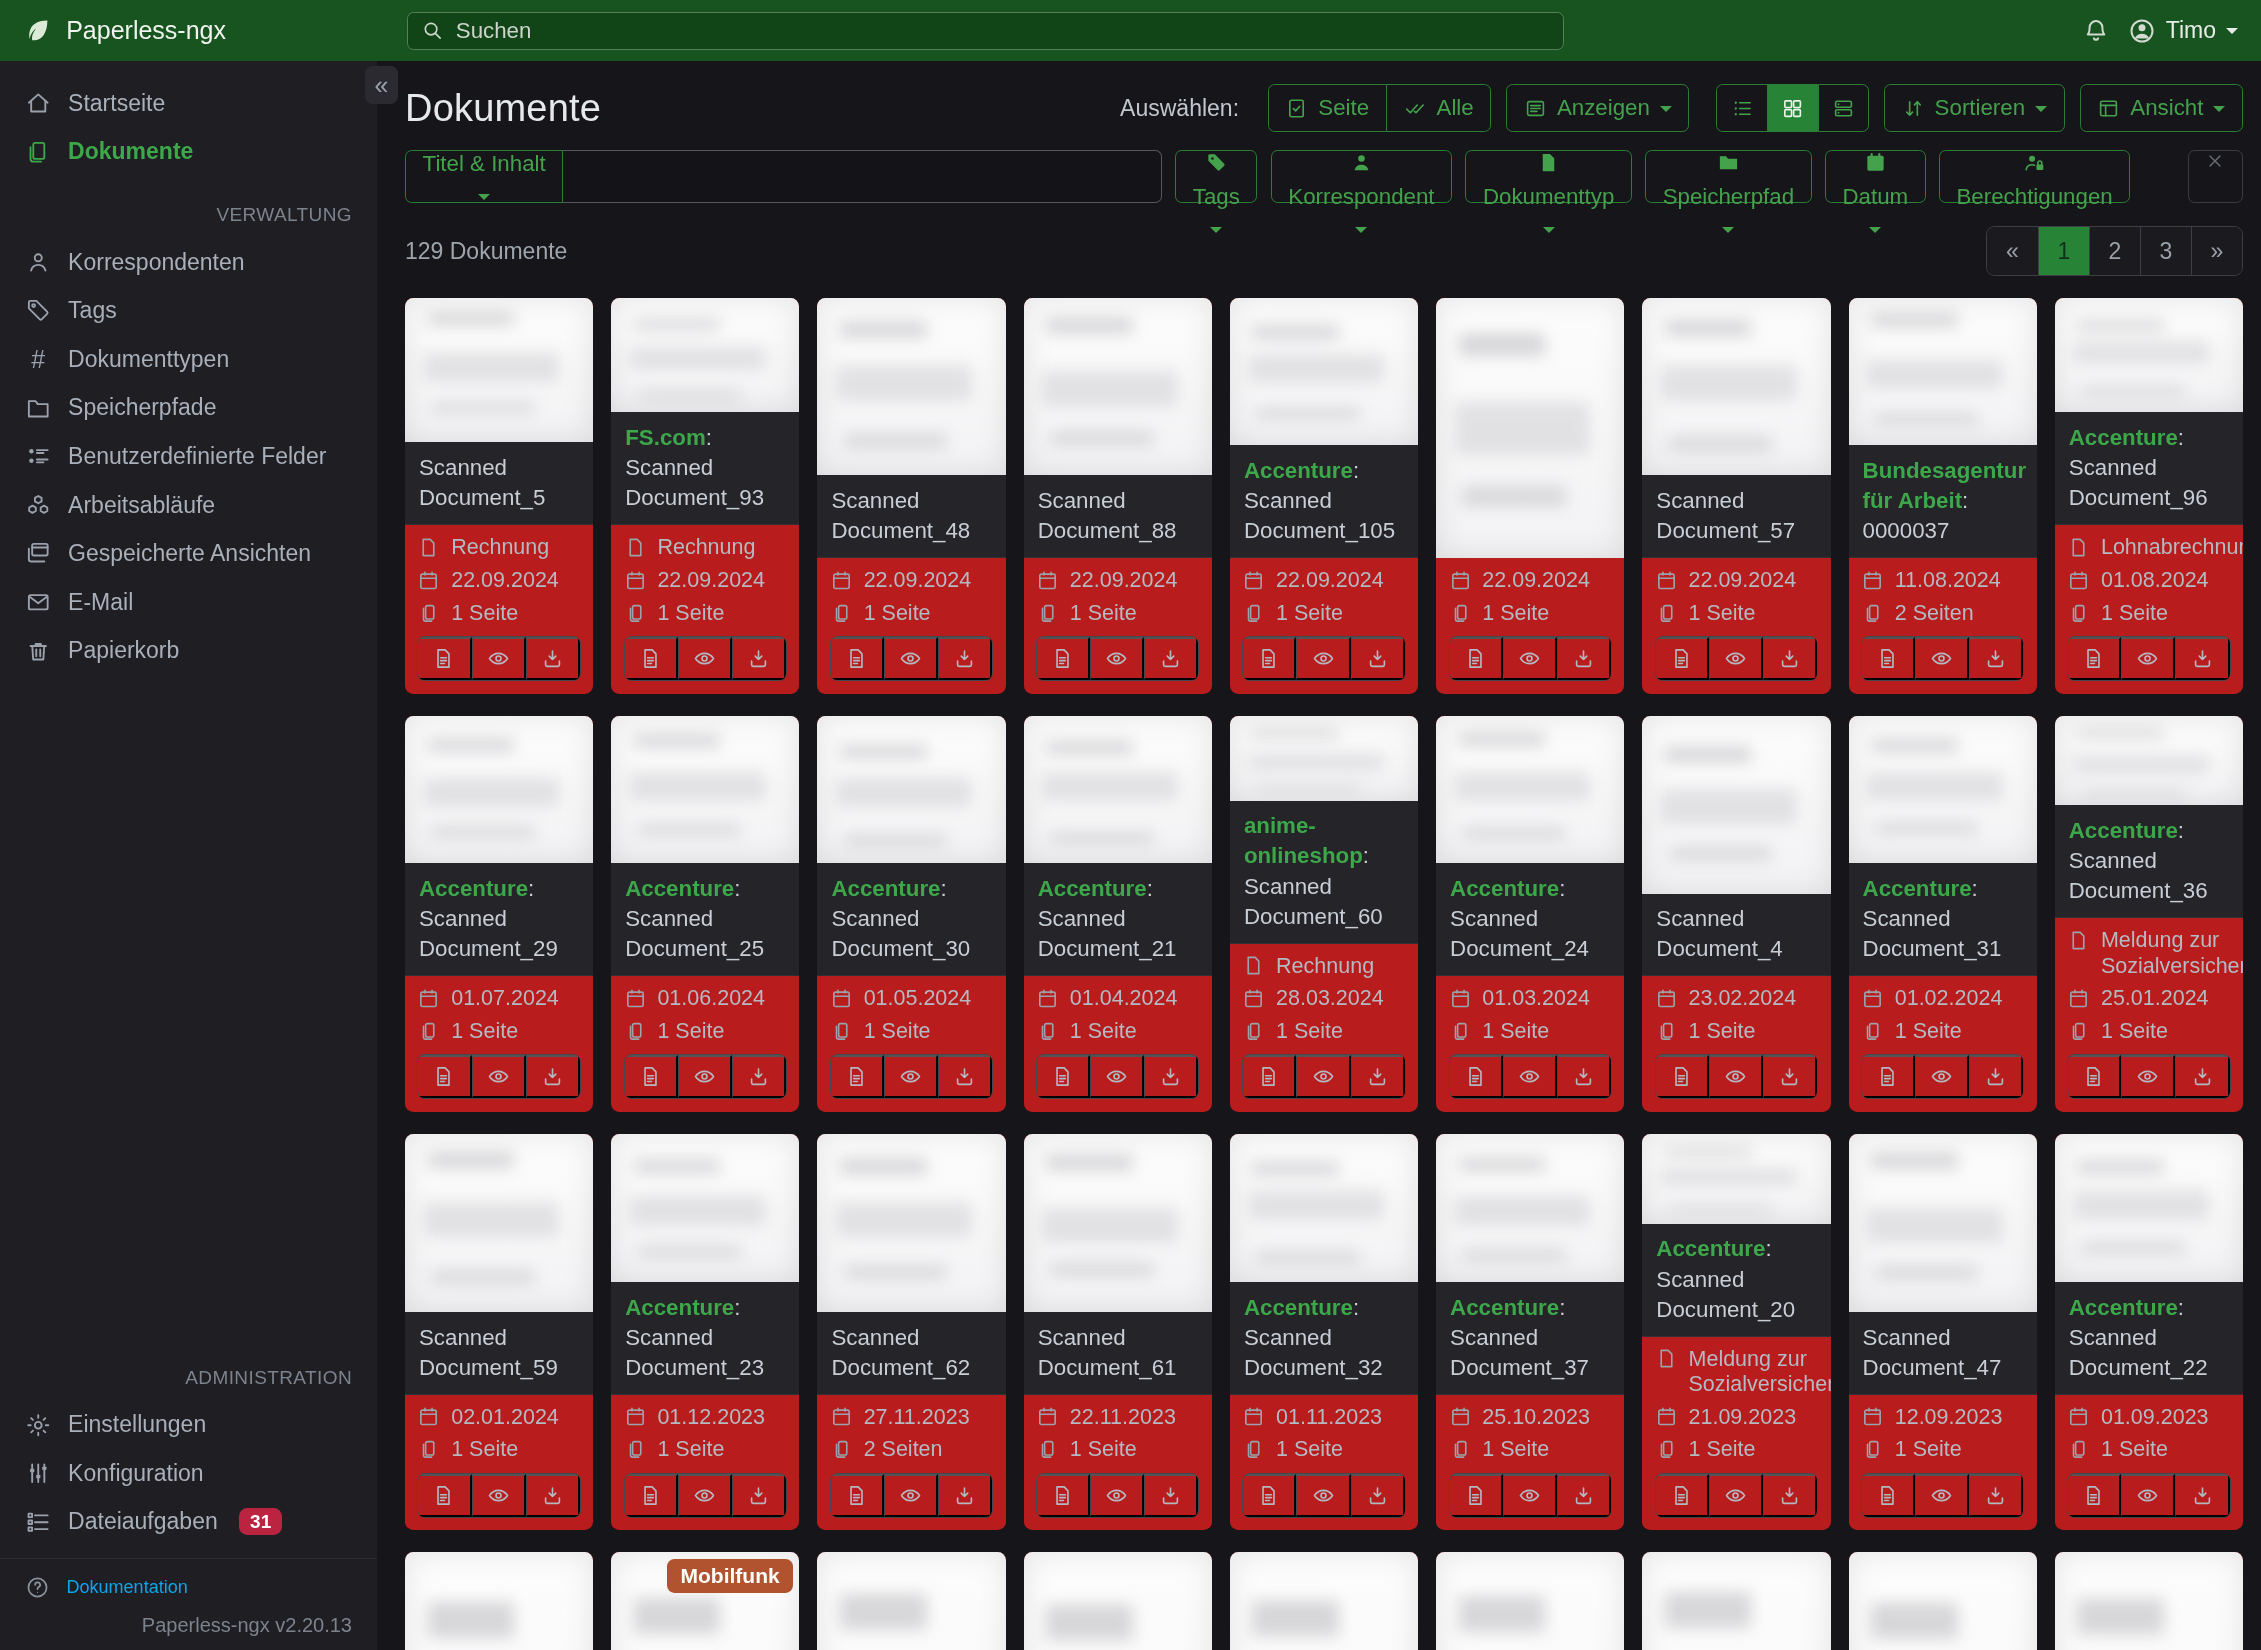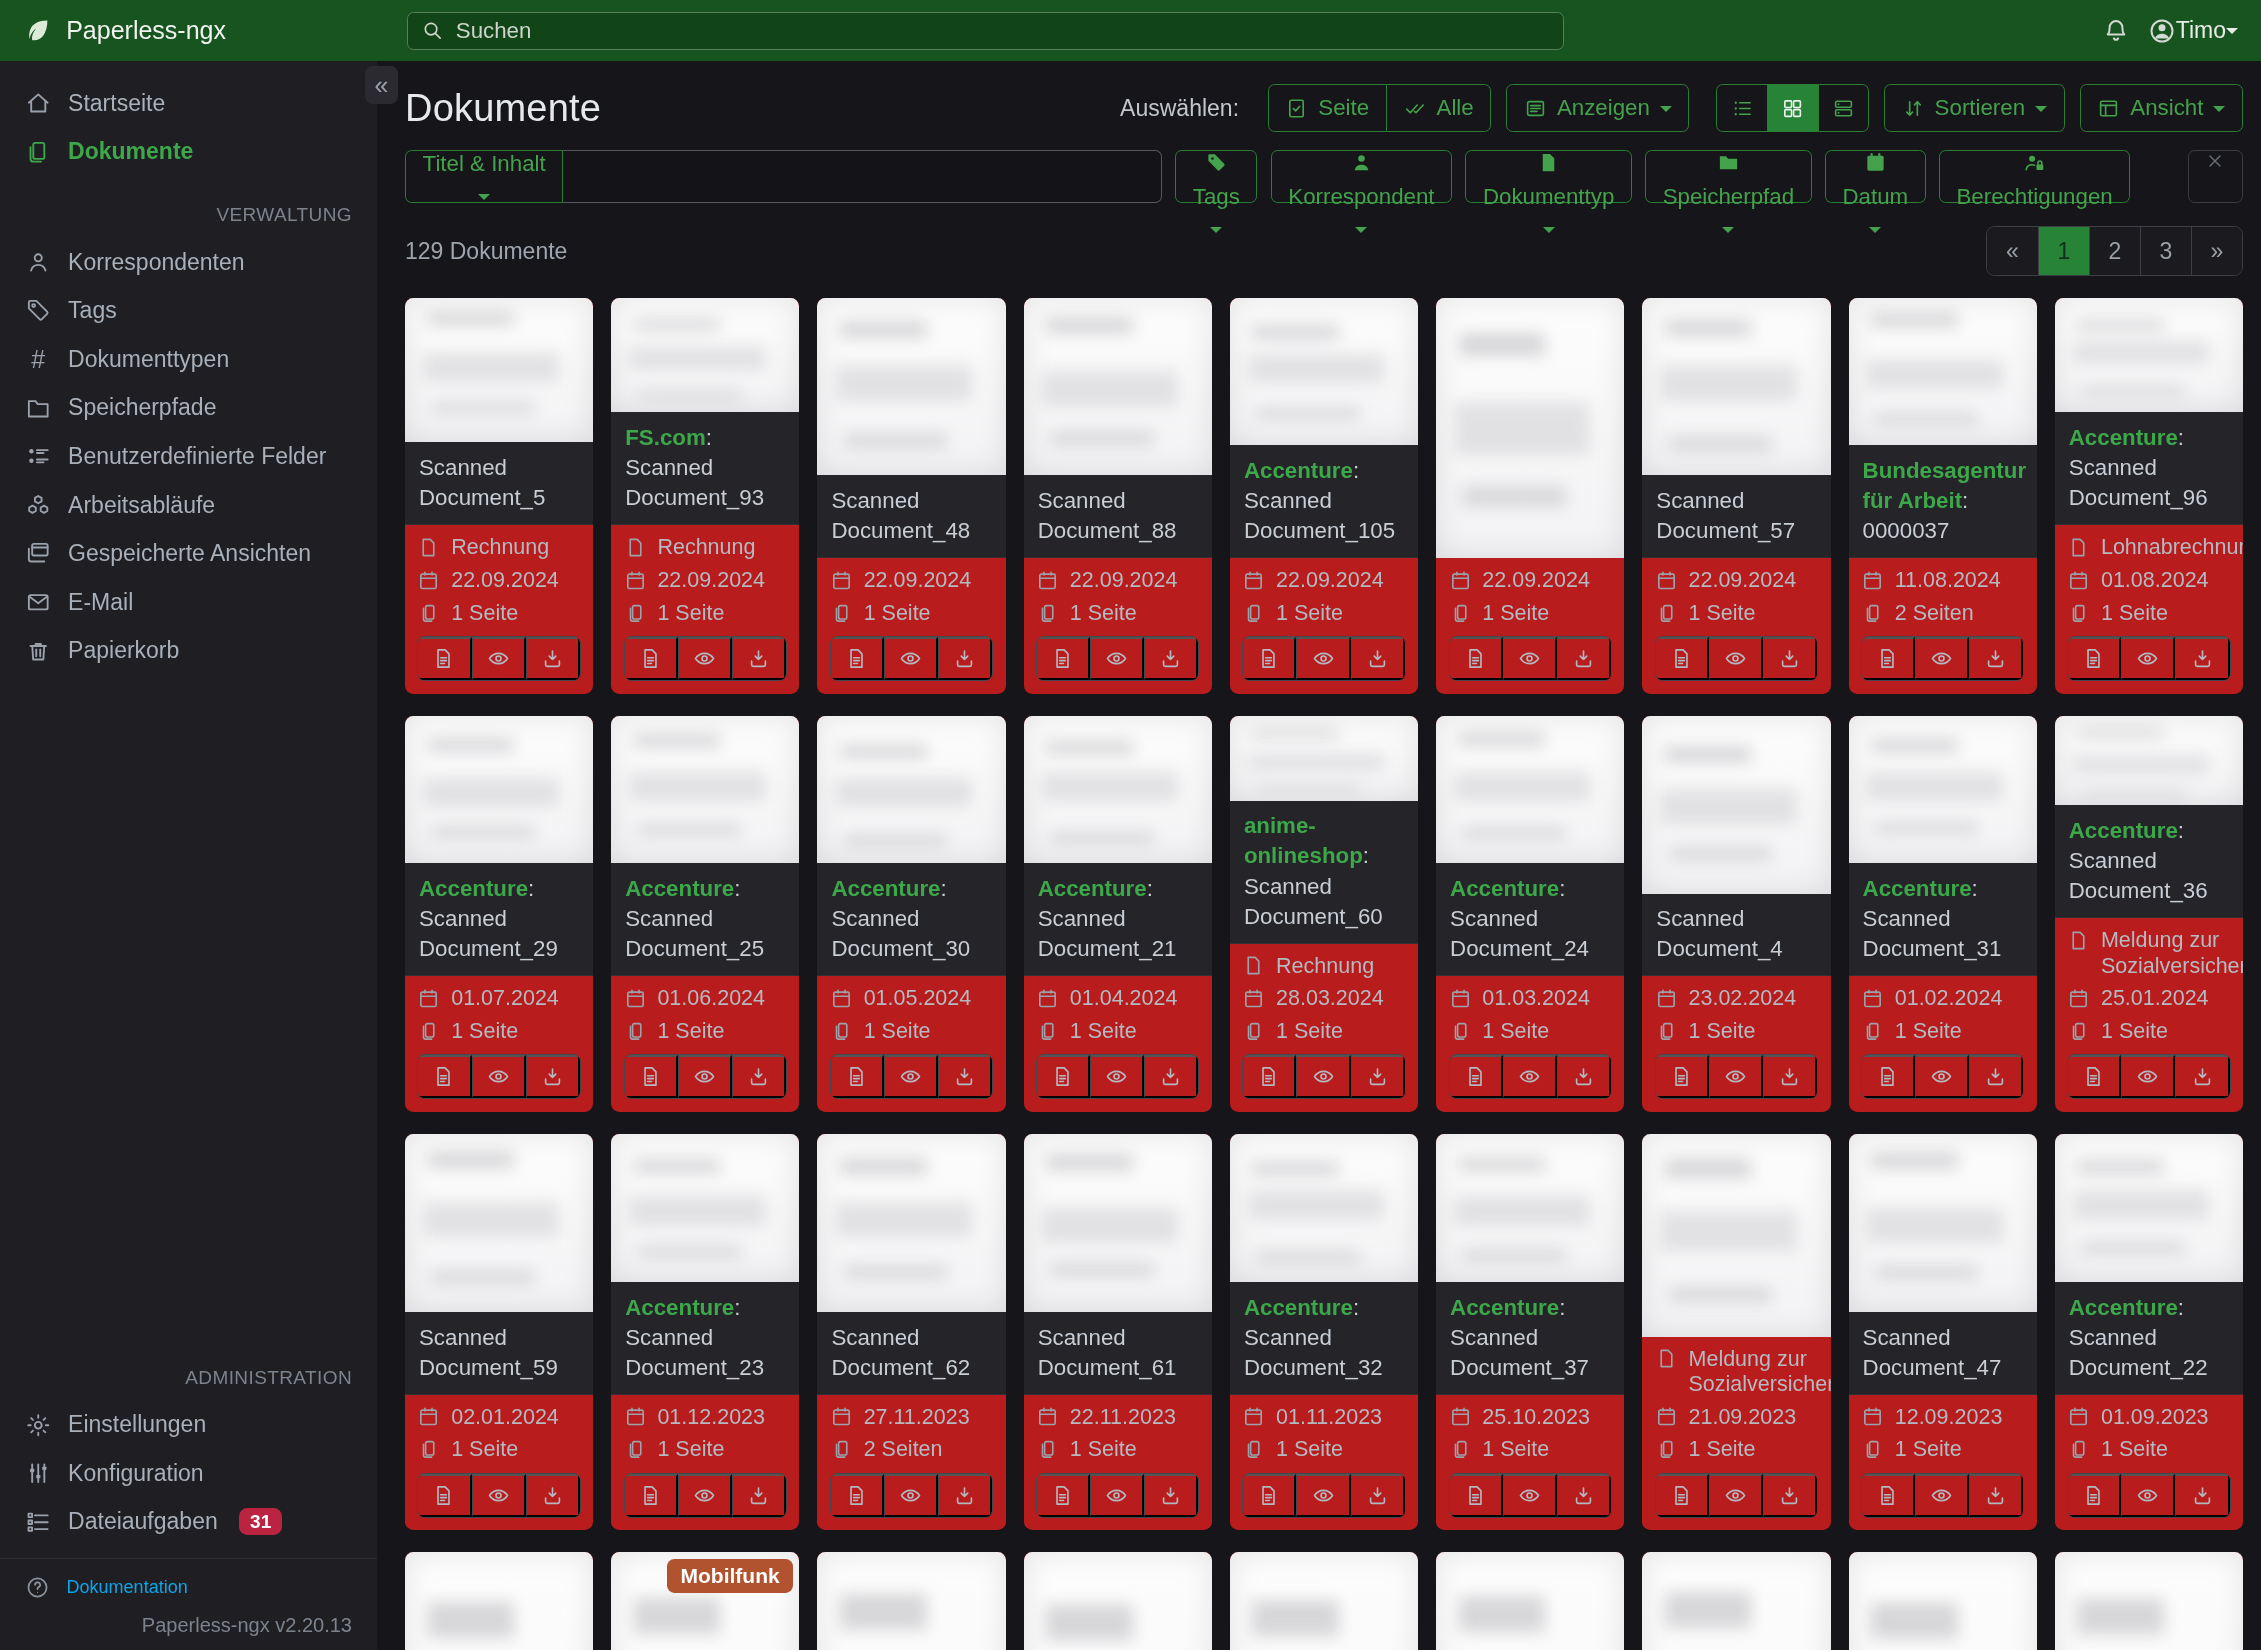--- a/index.html
+++ b/index.html
@@ -28,21 +28,21 @@
     display:flex; align-items:center; gap:11.6px; padding:0 13.2px;
   }
   .nav-search .ic { width:23px; height:23px; color:#cdd5cc; }
   .nav-search input {
     flex:1; background:transparent; border:none; outline:none;
     color:#e4e9e3; font-size:22.3px; font-family:inherit;
   }
   .nav-search input::placeholder { color:#ccd4cb; opacity:1; }
   .nav-right { margin-left:auto; display:flex; align-items:center; gap:18px; }
   .nav-right .ic { width:28px; height:28px; color:#d3dad2; }
-  .nav-user { display:flex; align-items:center; color:#e9ede8; font-size:23px; }
+  .nav-user { display:flex; align-items:center; gap:10px; color:#e9ede8; font-size:23px; }
   .caret { width:0; height:0; border:6.6px solid transparent; border-top-color:currentColor; margin-top:7.4px; }
 
   
   .sidebar {
     position:absolute; top:61px; left:0; bottom:0; width:377px;
     background:#1e1e23; display:flex; flex-direction:column;
     padding:18px 0 11.6px; overflow:hidden;text-align:right;
   }
   .side-item {
     display:flex; align-items:center; gap:16.6px;
@@ -1879,20 +1879,21 @@
             </span>
           </button>
         </div>
       </div>
       <div class="card">
         <div class="thumb">
           <div class="sm sm1" style="transform: translateY(5px);"></div>
           <div class="sm sm2" style="transform: translateY(0px);"></div>
           <div class="sm sm3" style="transform: translateY(6.6px);"></div>
         </div>
+        <div class="card-title"><span class="corr">Accenture</span>: Scanned Document_20</div>
         <div class="card-meta">
           <div class="meta-row">
             <span class="ic">
               <svg viewBox="0 0 24 24" width="100%" height="100%" fill="none" stroke="currentColor" stroke-width="1.7" stroke-linecap="round" stroke-linejoin="round">
                 <path d="M6.5 3.5h7.2l3.8 3.9v13.1H6.5Z"></path>
               </svg>
             </span>
             <span>Meldung zur Sozialversicherung</span>
           </div>
           <div class="meta-row">

